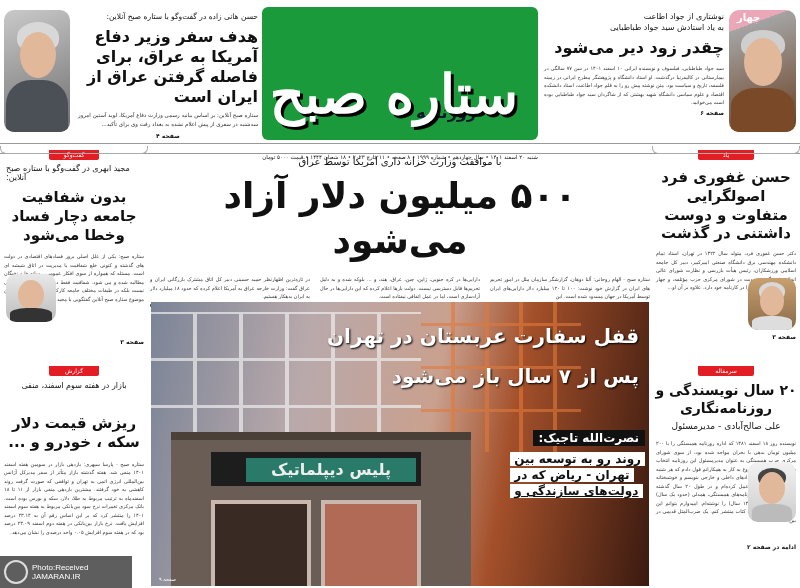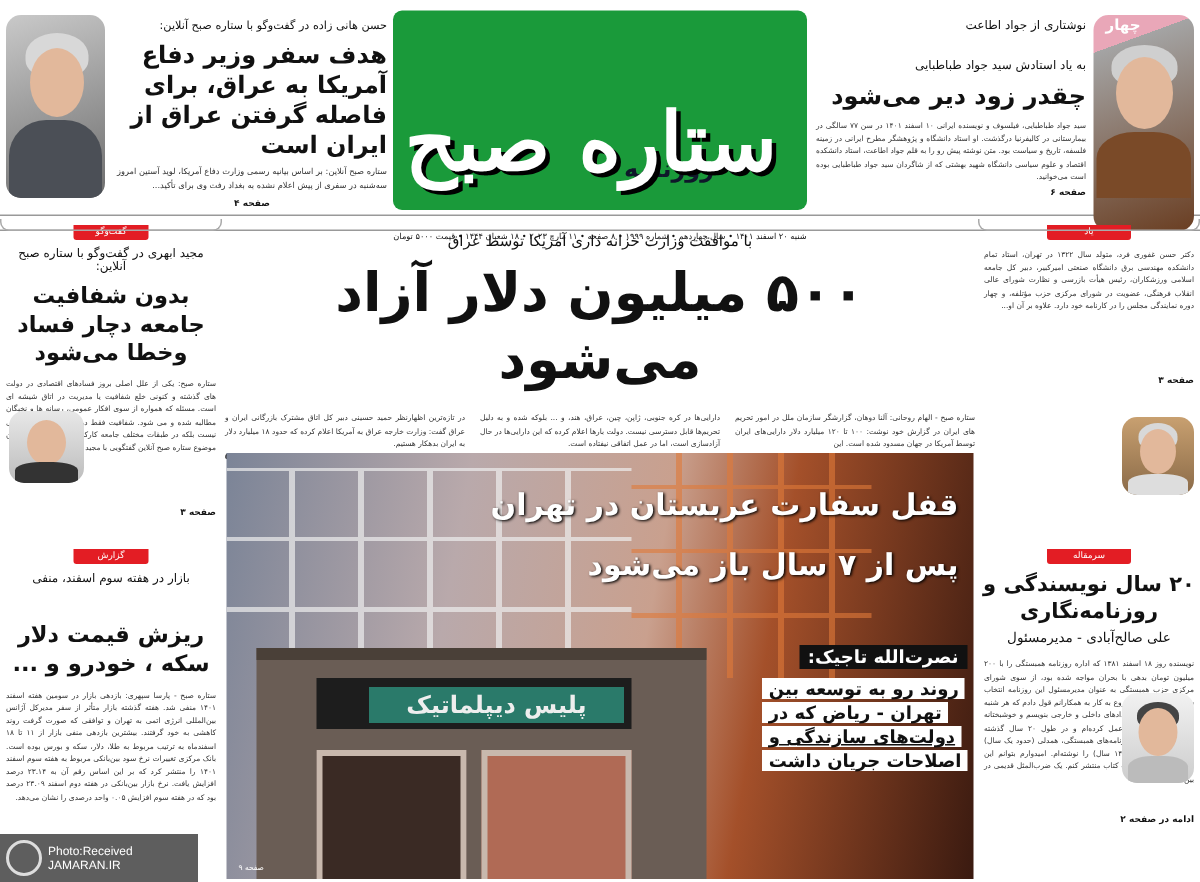--- a/index.html
+++ b/index.html
@@ -33,29 +33,29 @@
   <div class="face" style="left:16px;top:22px;width:36px;height:46px;"></div>
   <div class="suit" style="left:2px;top:70px;width:62px;height:60px;background:#4b4f56;"></div>
 </div>
 <div class="abs" style="left:78px;top:12px;width:180px;text-align:right;">
   <div class="kicker" style="font-size:7.5px;">حسن هانی زاده در گفت‌وگو با ستاره صبح آنلاین:</div>
   <div class="headline" style="font-size:16px;margin-top:6px;">هدف سفر وزیر دفاع آمریکا به عراق، برای فاصله گرفتن عراق از ایران است</div>
   <div class="body" style="margin-top:4px;">ستاره صبح آنلاین: بر اساس بیانیه رسمی وزارت دفاع آمریکا، لوید آستین امروز سه‌شنبه در سفری از پیش اعلام نشده به بغداد رفت وی برای تأکید...</div>
   <div class="page-ref" style="margin-top:2px;text-align:center;">صفحه ۴</div>
 </div>
 
-<div class="abs photo" style="left:729px;top:10px;width:67px;height:144px;background:linear-gradient(160deg,#e9a7b8 0 15%,#a4a4a4 15%,#6a3e22);">
+<div class="abs photo" style="left:729px;top:10px;width:67px;height:122px;background:linear-gradient(160deg,#e9a7b8 0 15%,#a4a4a4 15%,#6a3e22);">
   <div class="abs" style="left:8px;top:2px;color:#fff;font-size:10px;font-weight:bold;">چهار</div>
   <div class="hair" style="left:12px;top:20px;width:44px;height:28px;background:#cfcfcf;"></div>
   <div class="face" style="left:15px;top:28px;width:38px;height:48px;"></div>
   <div class="suit" style="left:2px;top:78px;width:63px;height:44px;background:#7a4a28;"></div>
 </div>
 <div class="abs" style="left:544px;top:12px;width:180px;text-align:right;">
   <div class="kicker" style="font-size:8px;">نوشتاری از جواد اطاعت</div>
-  <div class="kicker" style="font-size:8px;margin-top:18px;">به یاد استادش سید جواد طباطبایی</div>
+  <div class="kicker" style="font-size:8px;margin-top:2px;">به یاد استادش سید جواد طباطبایی</div>
   <div class="headline" style="font-size:16px;margin-top:6px;">چقدر زود دیر می‌شود</div>
   <div class="body" style="margin-top:6px;font-size:5px;">سید جواد طباطبایی، فیلسوف و نویسنده ایرانی ۱۰ اسفند ۱۴۰۱ در سن ۷۷ سالگی در بیمارستانی در کالیفرنیا درگذشت. او استاد دانشگاه و پژوهشگر مطرح ایرانی در زمینه فلسفه، تاریخ و سیاست بود. متن نوشته پیش رو را به قلم جواد اطاعت، استاد دانشکده اقتصاد و علوم سیاسی دانشگاه شهید بهشتی که از شاگردان سید جواد طباطبایی بوده است می‌خوانید.</div>
   <div class="page-ref" style="margin-top:2px;text-align:right;">صفحه ۶</div>
 </div>
 
 <div class="abs" style="left:150px;top:156px;width:500px;text-align:center;">
   <div class="kicker" style="font-size:10px;">با موافقت وزارت خزانه داری آمریکا توسط عراق</div>
   <div class="headline" style="font-size:36px;margin-top:6px;font-family:'DejaVu Sans',sans-serif;font-weight:900;">۵۰۰ میلیون دلار آزاد می‌شود</div>
   <div style="display:flex;gap:10px;margin-top:12px;text-align:right;">
     <div class="body" style="flex:1;font-size:5px;">ستاره صبح - الهام روحانی: آلنا دوهان، گزارشگر سازمان ملل در امور تحریم های ایران در گزارش خود نوشت: ۱۰۰ تا ۱۲۰ میلیارد دلار دارایی‌های ایران توسط آمریکا در جهان مسدود شده است. این</div>
@@ -74,29 +74,28 @@
     <div class="abs" style="left:40px;top:60px;width:100px;height:94px;background:#3a2a24;border:4px solid #c8b8ad;"></div>
     <div class="abs" style="left:150px;top:60px;width:100px;height:94px;background:#b06a55;border:4px solid #c8b8ad;"></div>
   </div>
   <div class="abs" style="right:10px;top:22px;color:#fff;font-size:20px;font-weight:900;text-shadow:1px 1px 2px #000;">قفل سفارت عربستان در تهران</div>
   <div class="abs" style="right:10px;top:62px;color:#fff;font-size:20px;font-weight:900;text-shadow:1px 1px 2px #000;">پس از ۷ سال باز می‌شود</div>
   <div class="abs" style="right:4px;top:128px;background:#111;color:#fff;font-size:12px;font-weight:bold;padding:1px 6px;">نصرت‌الله تاجیک:</div>
   <div class="abs" style="right:4px;top:150px;display:flex;flex-direction:column;align-items:flex-end;gap:2px;">
     <div style="background:#fff;font-size:12px;font-weight:bold;padding:0 4px;">روند رو به توسعه بین</div>
     <div style="background:#fff;font-size:12px;font-weight:bold;padding:0 4px;">تهران - ریاض که در</div>
     <div style="background:#fff;font-size:12px;font-weight:bold;padding:0 4px;text-decoration:underline;">دولت‌های سازندگی و</div>
-    <div style="background:#fff;font-size:12px;font-weight:bold;padding:0 4px;">اصلاحات جریان داشت</div>
   </div>
   <div class="abs" style="left:8px;bottom:4px;color:#fff;font-size:5px;">صفحه ۹</div>
 </div>
 
 <div class="abs" style="left:0;top:146px;width:148px;text-align:right;">
   <div class="frame" style="position:absolute;left:0;top:0;width:148px;height:8px;border-top:none;border-radius:0 0 6px 6px;"></div>
   <div class="label" style="width:50px;margin:4px auto 0;">گفت‌وگو</div>
-  <div class="kicker" style="font-size:8px;text-align:center;margin-top:4px;padding:0 6px;">مجید ابهری در گفت‌وگو با ستاره صبح آنلاین:</div>
+  <div class="kicker" style="font-size:8px;text-align:left;margin-top:4px;padding:0 6px;">مجید ابهری در گفت‌وگو با ستاره صبح آنلاین:</div>
   <div class="headline" style="font-size:15px;text-align:center;margin-top:6px;padding:0 4px;">بدون شفافیت جامعه دچار فساد وخطا می‌شود</div>
   <div class="abs photo" style="left:6px;top:128px;width:50px;height:48px;background:linear-gradient(#e8e8e8,#bcbcbc);">
     <div class="face" style="left:12px;top:6px;width:26px;height:30px;"></div>
     <div class="suit" style="left:4px;top:34px;width:42px;height:14px;background:#333;"></div>
   </div>
   <div class="body" style="margin-top:8px;padding:0 4px;font-size:5px;height:86px;overflow:hidden;">ستاره صبح: یکی از علل اصلی بروز فسادهای اقتصادی در دولت های گذشته و کنونی خلع شفافیت یا مدیریت در اتاق شیشه ای است. مسئله که همواره از سوی افکار عمومی، رسانه ها و نخبگان مطالبه شده و می شود. شفافیت فقط در ابعاد سیاسی حکمرانی نیست بلکه در طبقات مختلف جامعه کارکرد دارد. در ارتباط با این موضوع ستاره صبح آنلاین گفتگویی با مجید ابهری.</div>
   <div class="page-ref" style="padding-right:4px;">صفحه ۳</div>
 </div>
 
 <div class="abs" style="left:0;top:366px;width:148px;text-align:right;">
@@ -110,20 +109,21 @@
   <div style="width:24px;height:24px;border:2px solid #ddd;border-radius:50%;"></div>
   <div>
     <div style="color:#fff;font-size:8px;font-family:'Liberation Sans',sans-serif;">Photo:Received</div>
     <div style="color:#fff;font-size:8px;font-family:'Liberation Sans',sans-serif;">JAMARAN.IR</div>
   </div>
 </div>
 
 <div class="abs" style="left:652px;top:146px;width:148px;text-align:right;">
   <div class="frame" style="position:absolute;left:0;top:0;width:148px;height:8px;border-top:none;border-radius:0 0 6px 6px;"></div>
   <div class="label" style="width:56px;margin:4px auto 0;">یاد</div>
+  <div class="headline" style="font-size:15px;text-align:center;margin-top:8px;padding:0 6px;">حسن غفوری فرد اصولگرایی متفاوت و دوست داشتنی در گذشت</div>
   <div class="abs photo" style="left:96px;top:132px;width:48px;height:52px;background:linear-gradient(#c8a070,#8a6a48);">
     <div class="hair" style="left:11px;top:4px;width:26px;height:18px;"></div>
     <div class="face" style="left:12px;top:8px;width:24px;height:30px;"></div>
     <div class="suit" style="left:4px;top:38px;width:40px;height:14px;background:#ddd;"></div>
   </div>
   <div class="body" style="margin-top:6px;padding:0 4px;font-size:5px;height:84px;overflow:hidden;">دکتر حسن غفوری فرد، متولد سال ۱۳۲۲ در تهران، استاد تمام دانشکده مهندسی برق دانشگاه صنعتی امیرکبیر، دبیر کل جامعه اسلامی ورزشکاران، رئیس هیأت بازرسی و نظارت شورای عالی انقلاب فرهنگی، عضویت در شورای مرکزی حزب مؤتلفه، و چهار دوره نمایندگی مجلس را در کارنامه خود دارد. علاوه بر آن او...</div>
   <div class="page-ref" style="padding-right:4px;">صفحه ۳</div>
 </div>
 
 <div class="abs" style="left:652px;top:366px;width:148px;text-align:right;">

